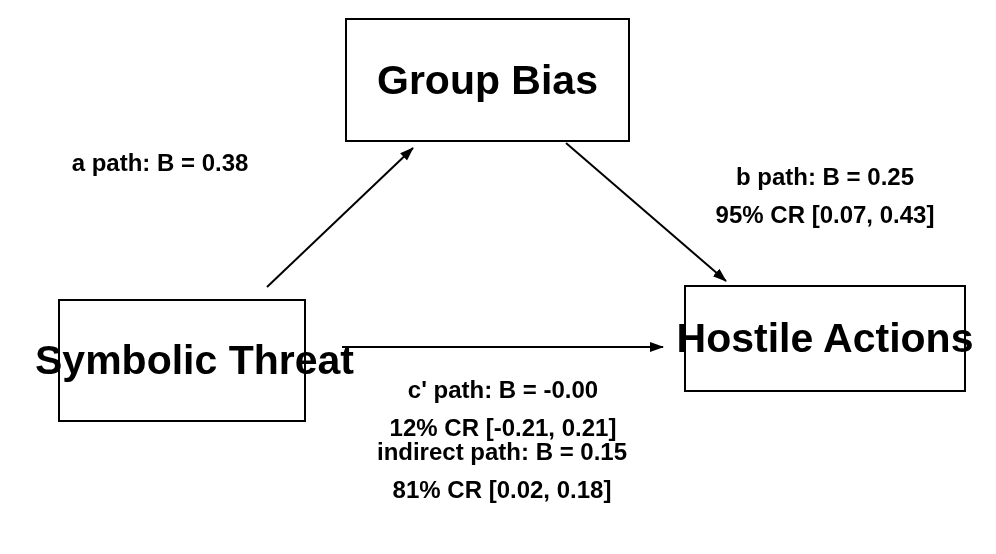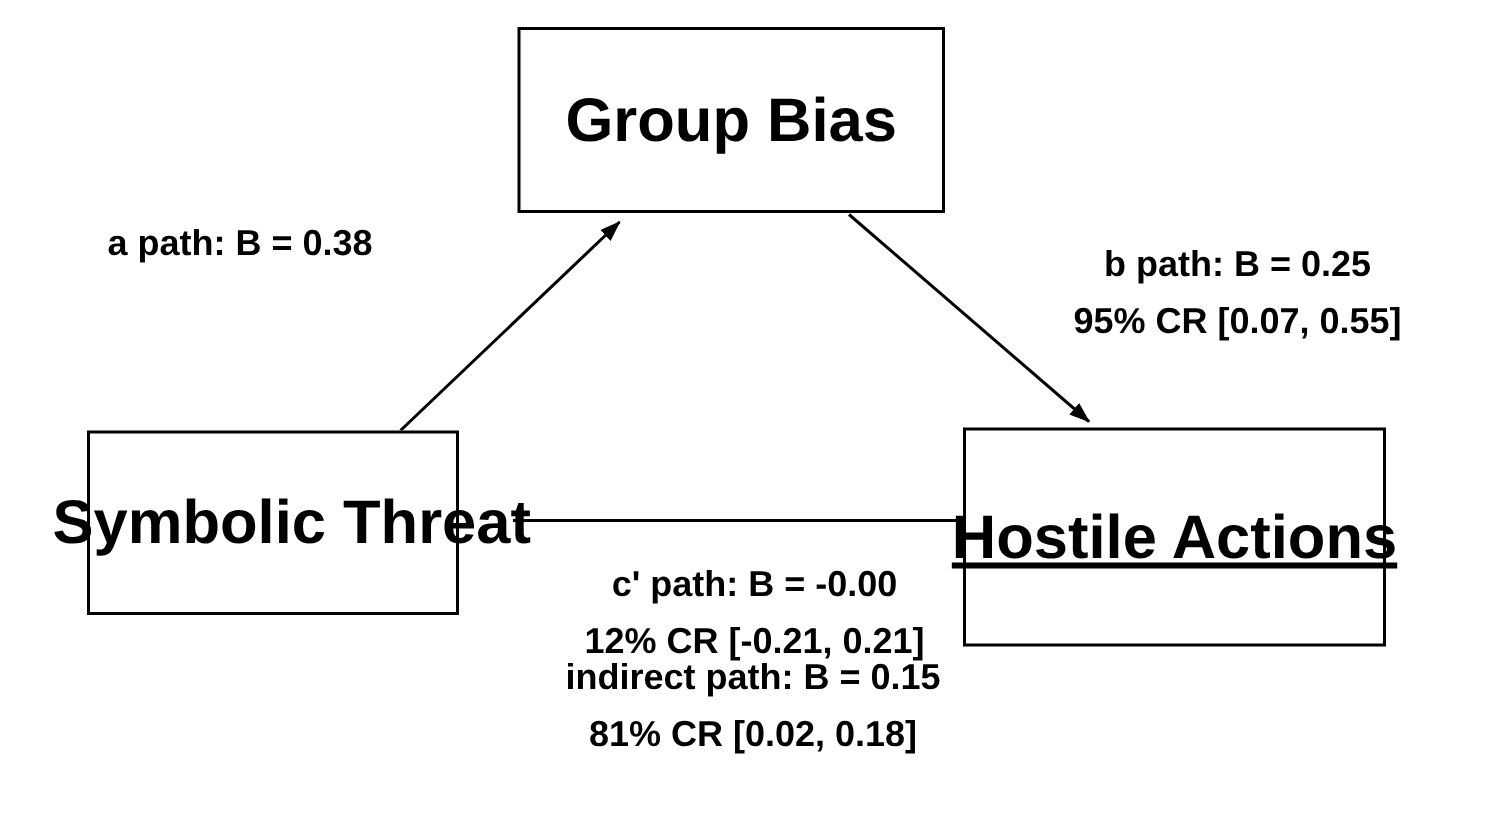--- a/index.html
+++ b/index.html
@@ -25,22 +25,22 @@
   .node{
     position:absolute;
     box-sizing:border-box;
     border:2px solid var(--line-color);
     background:var(--box-fill);
     display:flex;align-items:center;justify-content:center;
     font-size:41px;
     white-space:nowrap;
   }
   #node-group-bias{left:345px;top:18px;width:285px;height:124px;}
-  #node-symbolic-threat{left:58px;top:287px;width:248px;height:123px;padding-left:25px;}
-  #node-hostile-actions{left:642px;top:285px;width:282px;height:146px;text-decoration:underline;}
+  #node-symbolic-threat{left:58px;top:299px;width:248px;height:123px;padding-left:25px;}
+  #node-hostile-actions{left:684px;top:285px;width:282px;height:107px;}
   .plabel{
     position:absolute;
     transform:translateX(-50%);
     text-align:center;
     font-size:24px;
     line-height:38px;
     white-space:nowrap;
   }
   #label-a{left:160px;top:144px;}
   #label-b{left:825px;top:158px;}
@@ -74,21 +74,21 @@
   <div class="node" id="node-hostile-actions">
     <span>Hostile Actions</span>
   </div>
 
   <div class="plabel" id="label-a">
     <div>a path: B = 0.38</div>
   </div>
 
   <div class="plabel" id="label-b">
     <div>b path: B = 0.25</div>
-    <div>95% CR [0.07, 0.55]</div>
+    <div>95% CR [0.07, 0.43]</div>
   </div>
 
   <div class="plabel" id="label-c">
     <div>c' path: B = -0.00</div>
     <div>12% CR [-0.21, 0.21]</div>
   </div>
 
   <div class="plabel" id="label-indirect">
     <div>indirect path: B = 0.15</div>
     <div>81% CR [0.02, 0.18]</div>

